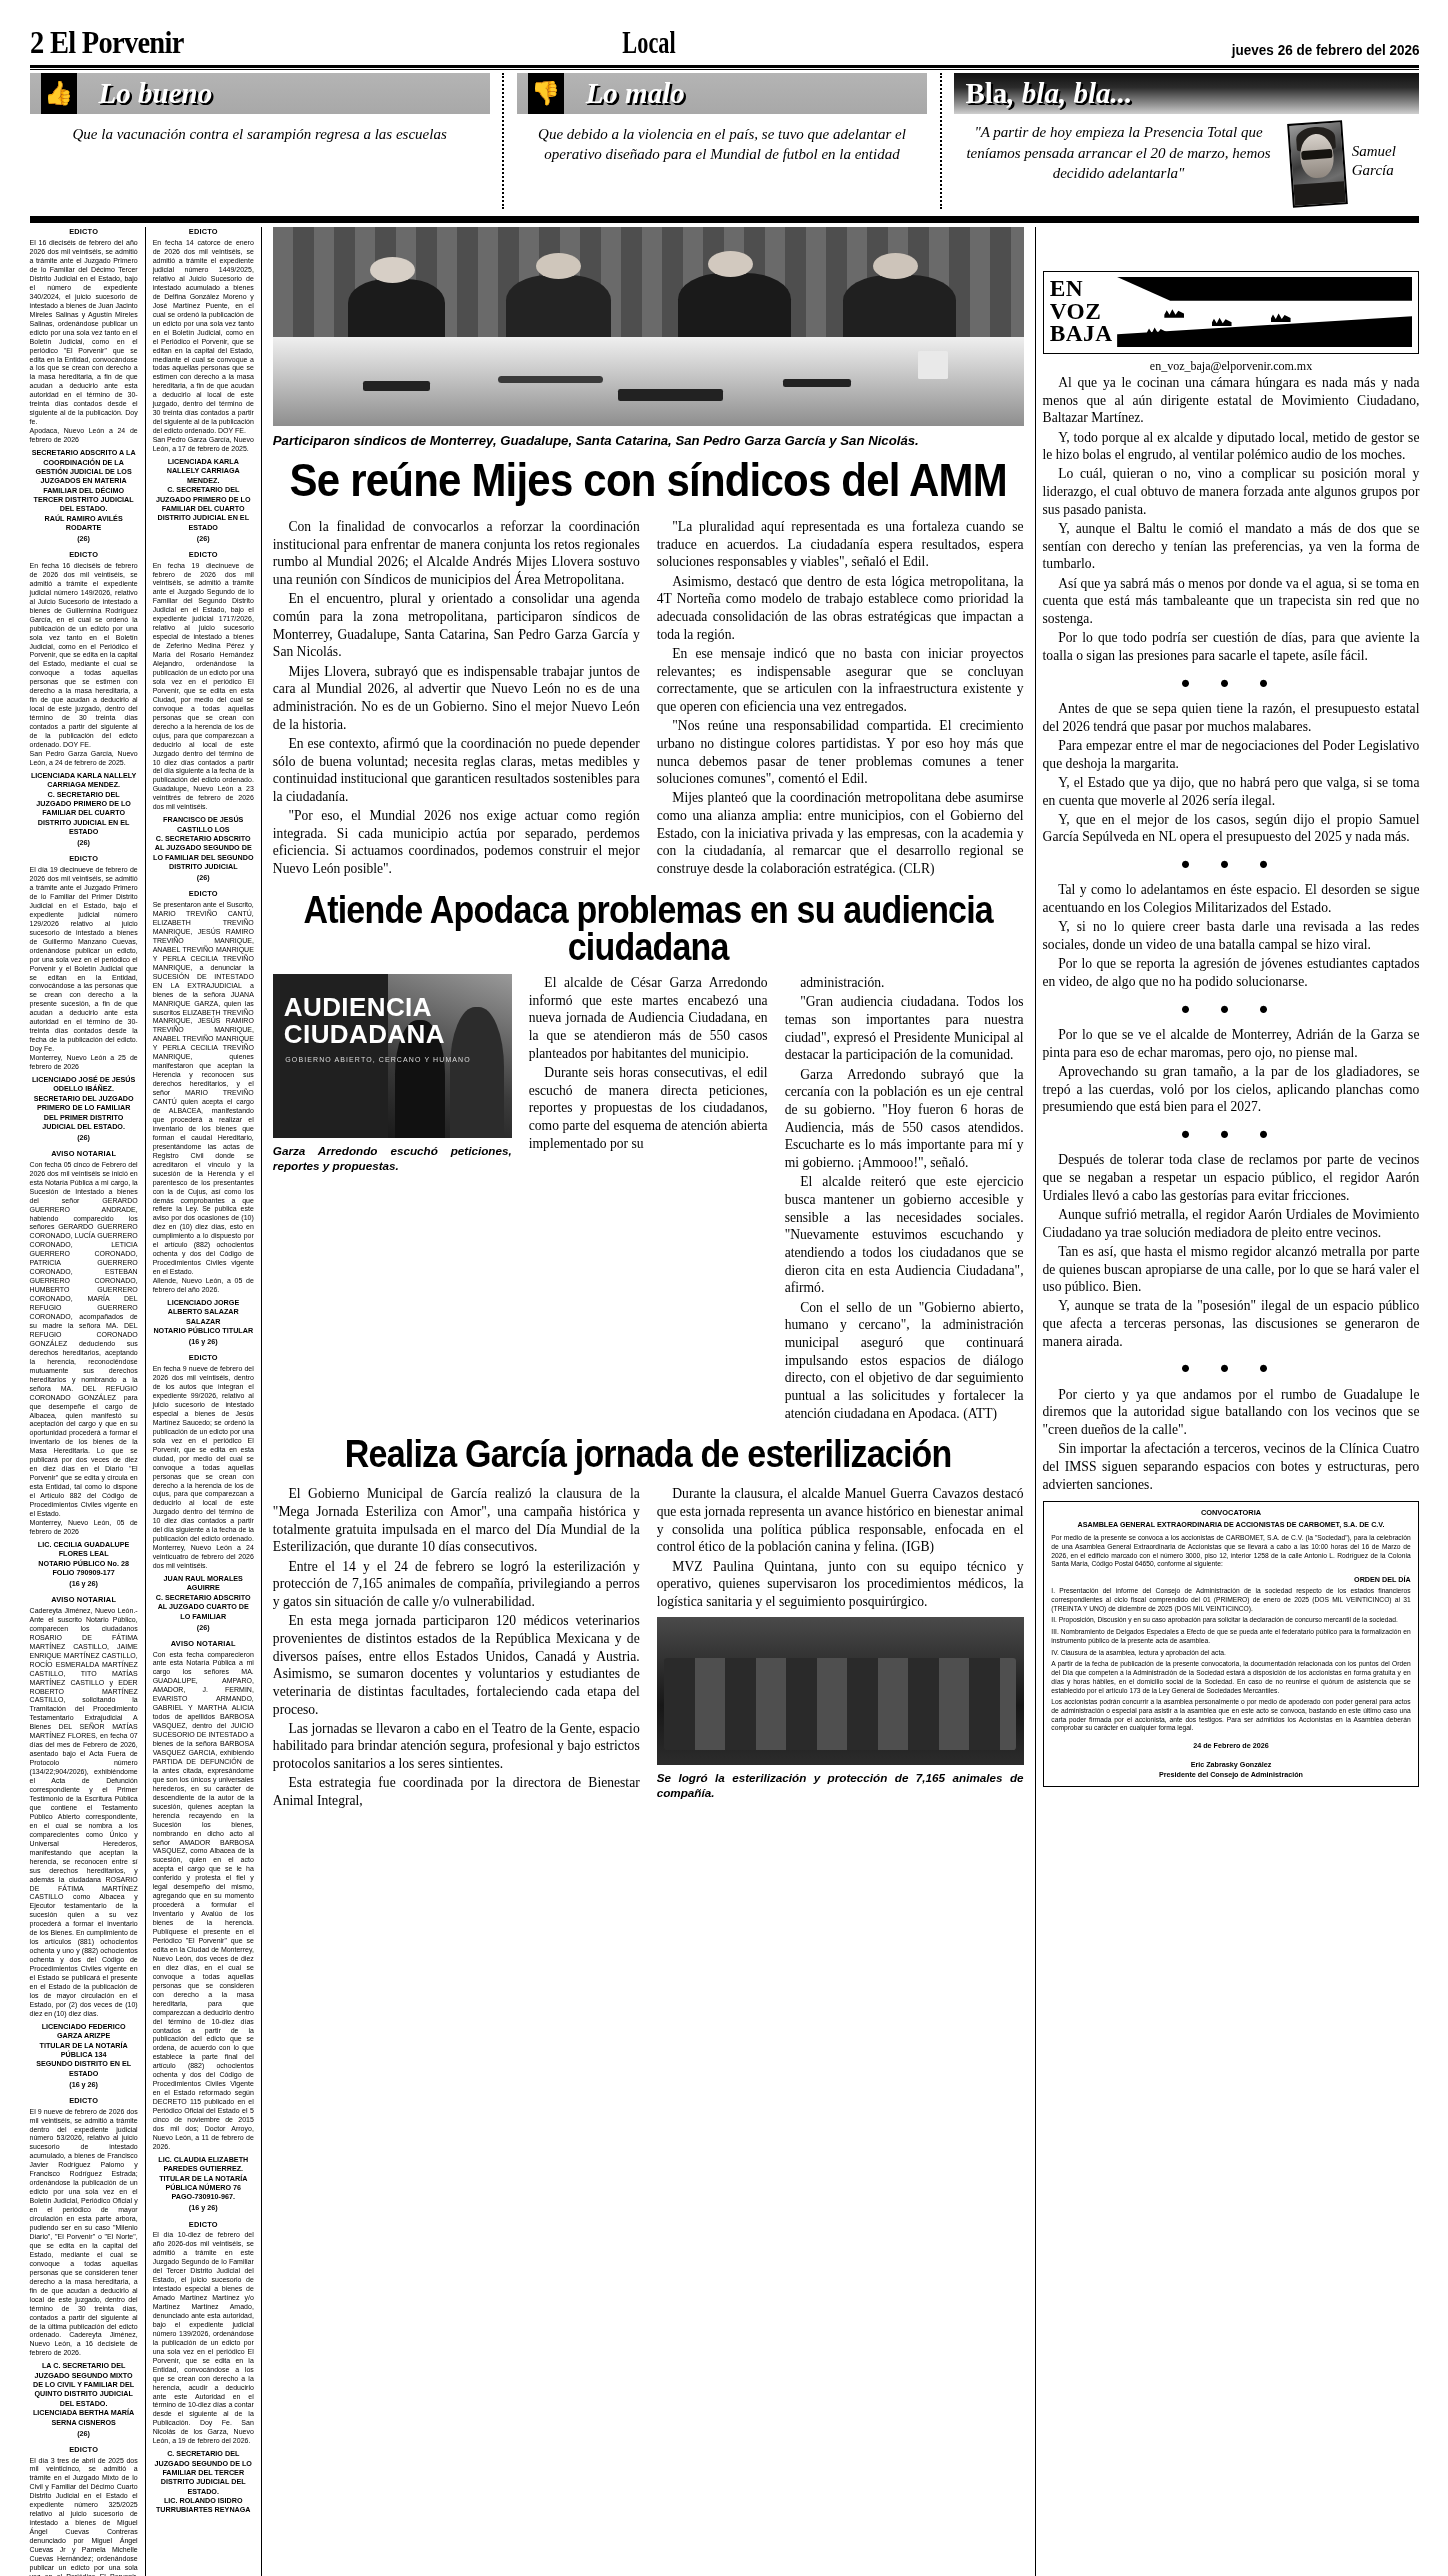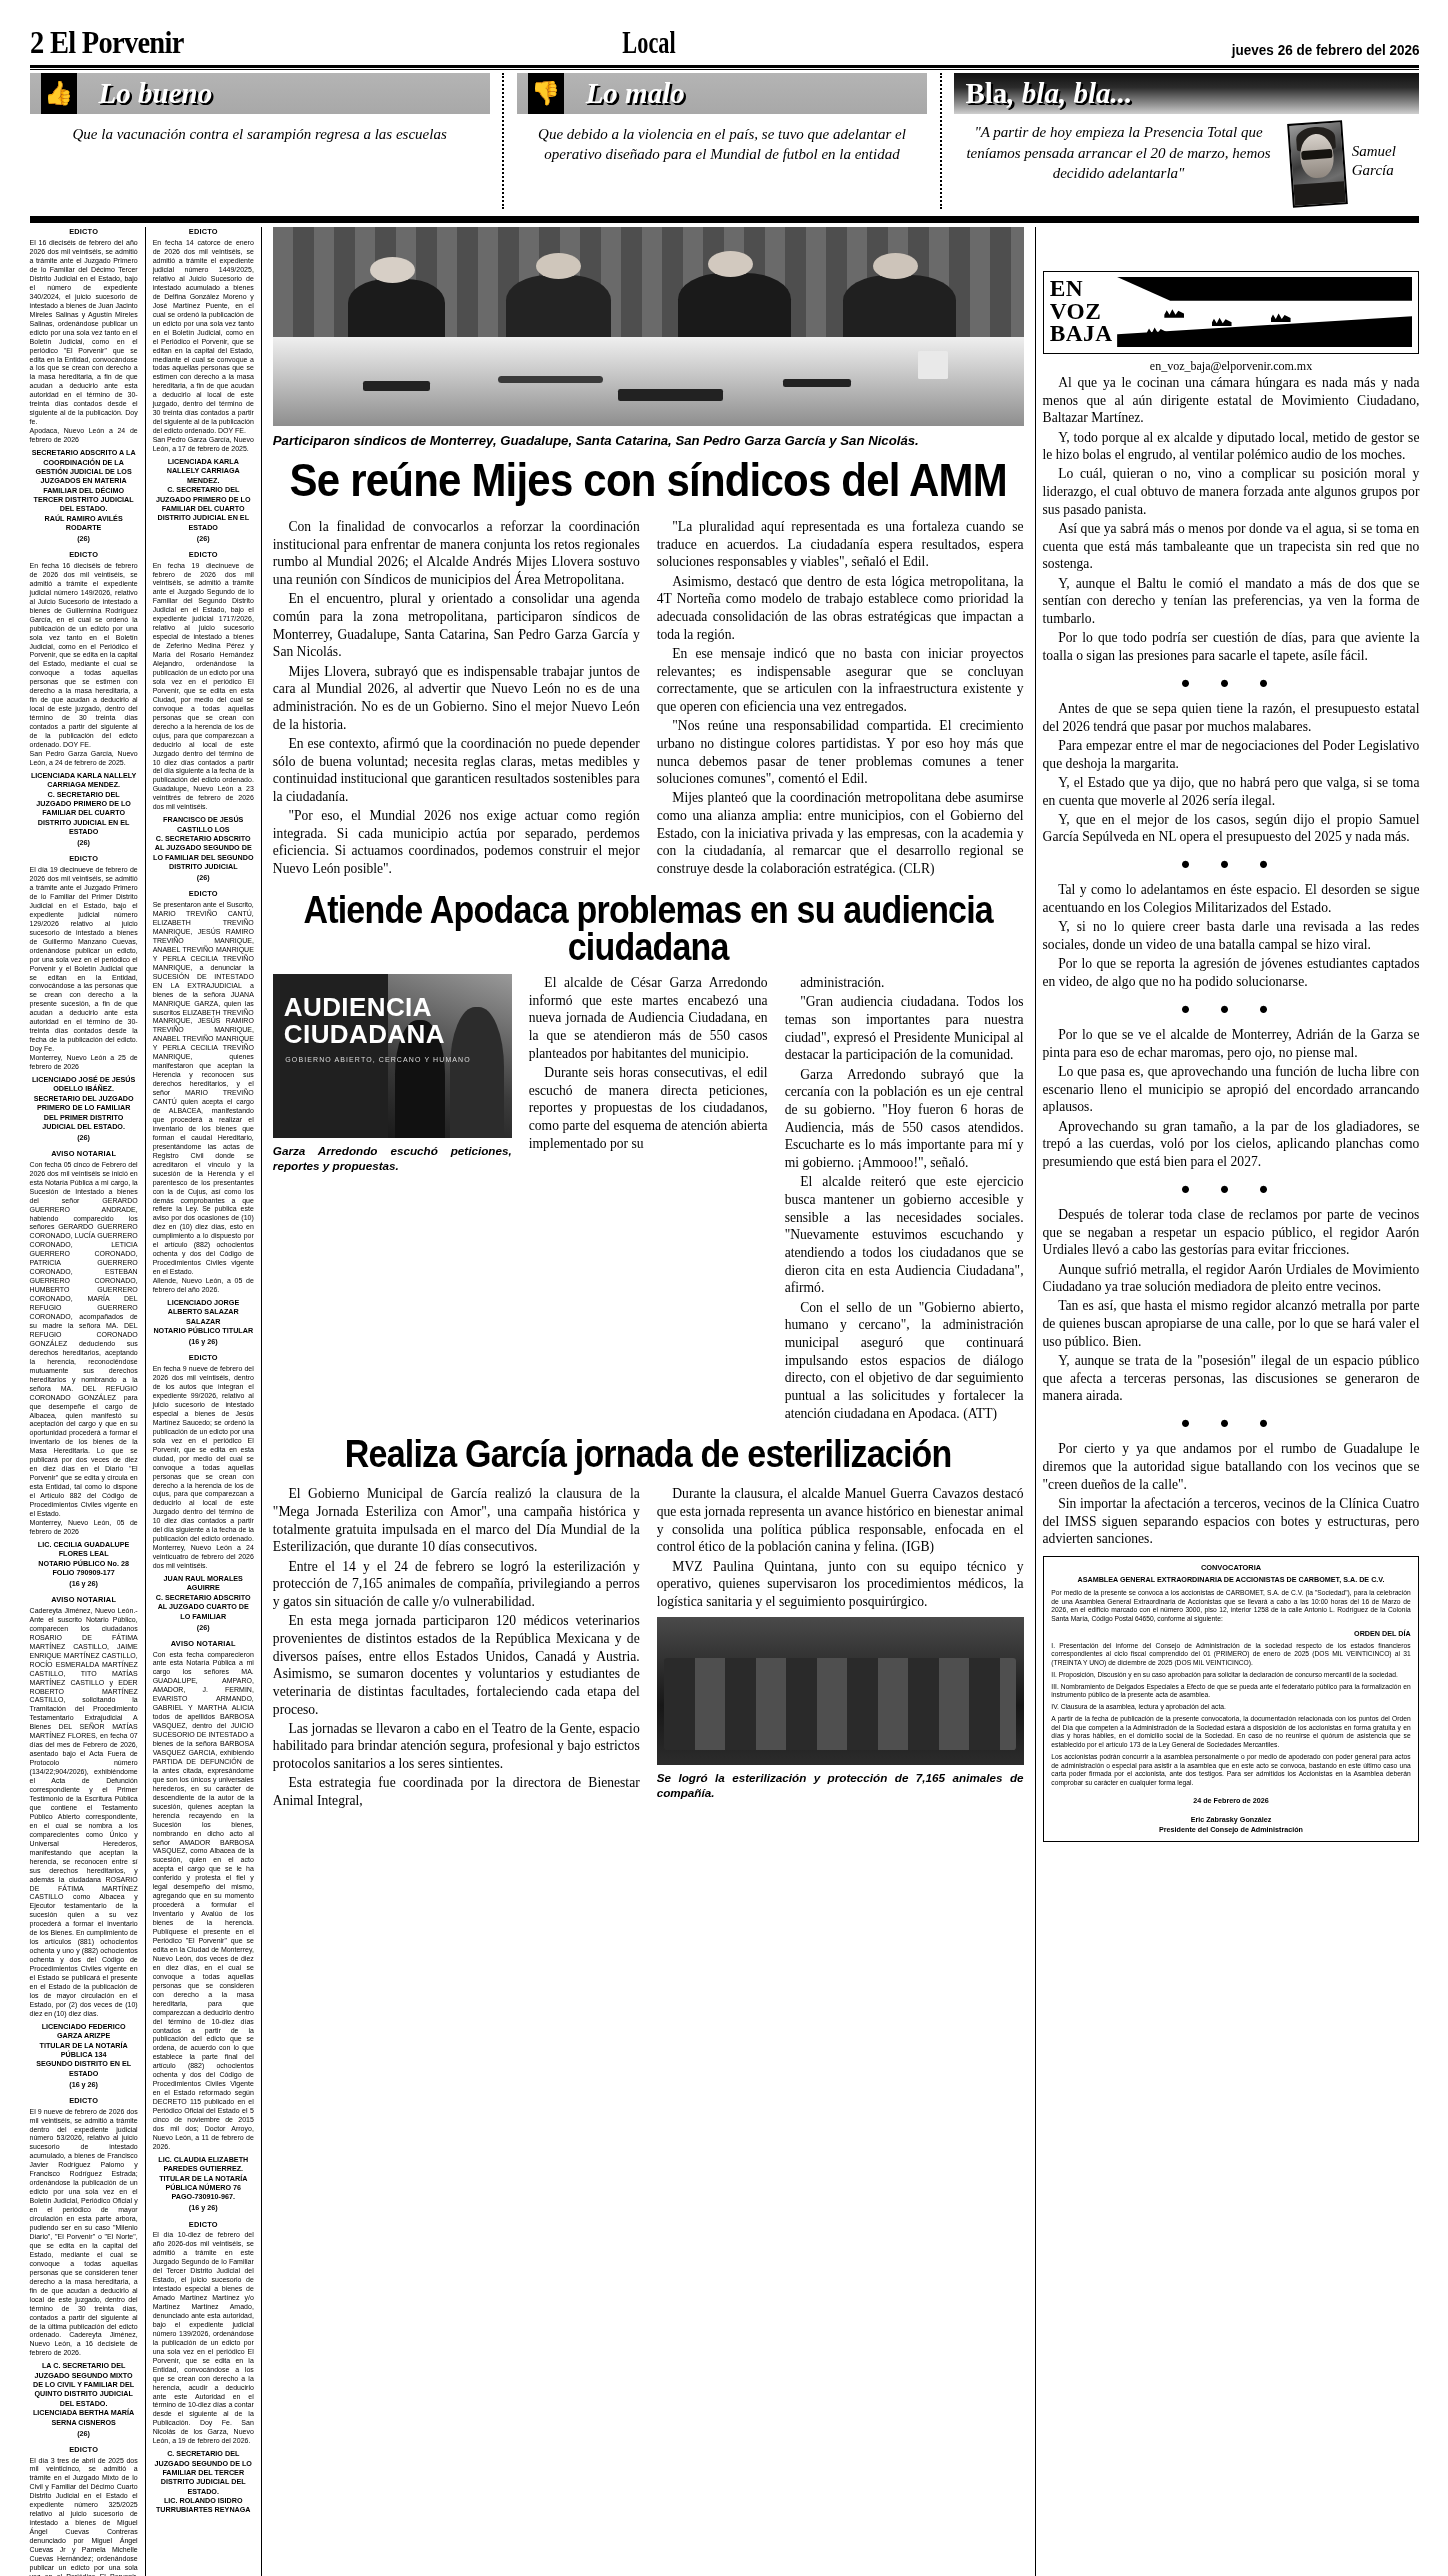--- a/index.html
+++ b/index.html
@@ -387,35 +387,34 @@
             <div class="ant" style="left:10%;top:70%;"></div>
           </div>
         </div>
       </div>
       <div class="evb-mail">en_voz_baja@elporvenir.com.mx</div>
 
       <div class="evb-body" id="evb">
           <p>Al que ya le cocinan una cámara húngara es nada más y nada menos que al aún dirigente estatal de Movimiento Ciudadano, Baltazar Martínez.</p>
           <p>Y, todo porque al ex alcalde y diputado local, metido de gestor se le hizo bolas el engrudo, al ventilar polémico audio de los moches.</p>
           <p>Lo cuál, quieran o no, vino a complicar su posición moral y liderazgo, el cual obtuvo de manera forzada ante algunos grupos por sus pasado panista.</p>
+          <p>Y, aunque el Baltu le comió el mandato a más de dos que se sentían con derecho y tenían las preferencias, ya ven la forma de tumbarlo.</p>
           <p>Así que ya sabrá más o menos por donde va el agua, si se toma en cuenta que está más tambaleante que un trapecista sin red que no sostenga.</p>
-          <p>Y, aunque el Baltu le comió el mandato a más de dos que se sentían con derecho y tenían las preferencias, ya ven la forma de tumbarlo.</p>
           <p>Por lo que todo podría ser cuestión de días, para que aviente la toalla o sigan las presiones para sacarle el tapete, asíle fácil.</p>
           <div class="dots">● ● ●</div>
           <p>Antes de que se sepa quien tiene la razón, el presupuesto estatal del 2026 tendrá que pasar por muchos malabares.</p>
           <p>Para empezar entre el mar de negociaciones del Poder Legislativo que deshoja la margarita.</p>
           <p>Y, el Estado que ya dijo, que no habrá pero que valga, si se toma en cuenta que moverle al 2026 sería ilegal.</p>
           <p>Y, que en el mejor de los casos, según dijo el propio Samuel García Sepúlveda en NL opera el presupuesto del 2025 y nada más.</p>
           <div class="dots">● ● ●</div>
           <p>Tal y como lo adelantamos en éste espacio. El desorden se sigue acentuando en los Colegios Militarizados del Estado.</p>
           <p>Y, si no lo quiere creer basta darle una revisada a las redes sociales, donde un video de una batalla campal se hizo viral.</p>
           <p>Por lo que se reporta la agresión de jóvenes estudiantes captados en video, de algo que no ha podido solucionarse.</p>
           <div class="dots">● ● ●</div>
           <p>Por lo que se ve el alcalde de Monterrey, Adrián de la Garza se pinta para eso de echar maromas, pero ojo, no piense mal.</p>
-          <p>Lo que pasa es, que aprovechando una función de lucha libre con escenario lleno el municipio se apropió del encordado arrancando aplausos.</p>
           <p>Aprovechando su gran tamaño, a la par de los gladiadores, se trepó a las cuerdas, voló por los cielos, aplicando planchas como presumiendo que está bien para el 2027.</p>
           <div class="dots">● ● ●</div>
           <p>Después de tolerar toda clase de reclamos por parte de vecinos que se negaban a respetar un espacio público, el regidor Aarón Urdiales llevó a cabo las gestorías para evitar fricciones.</p>
           <p>Aunque sufrió metralla, el regidor Aarón Urdiales de Movimiento Ciudadano ya trae solución mediadora de pleito entre vecinos.</p>
           <p>Tan es así, que hasta el mismo regidor alcanzó metralla por parte de quienes buscan apropiarse de una calle, por lo que se hará valer el uso público. Bien.</p>
           <p>Y, aunque se trata de la "posesión" ilegal de un espacio público que afecta a terceras personas, las discusiones se generaron de manera airada.</p>
           <div class="dots">● ● ●</div>
           <p>Por cierto y ya que andamos por el rumbo de Guadalupe le diremos que la autoridad sigue batallando con los vecinos que se "creen dueños de la calle".</p>
           <p>Sin importar la afectación a terceros, vecinos de la Clínica Cuatro del IMSS siguen separando espacios con botes y estructuras, pero advierten sanciones.</p>
         </div>

